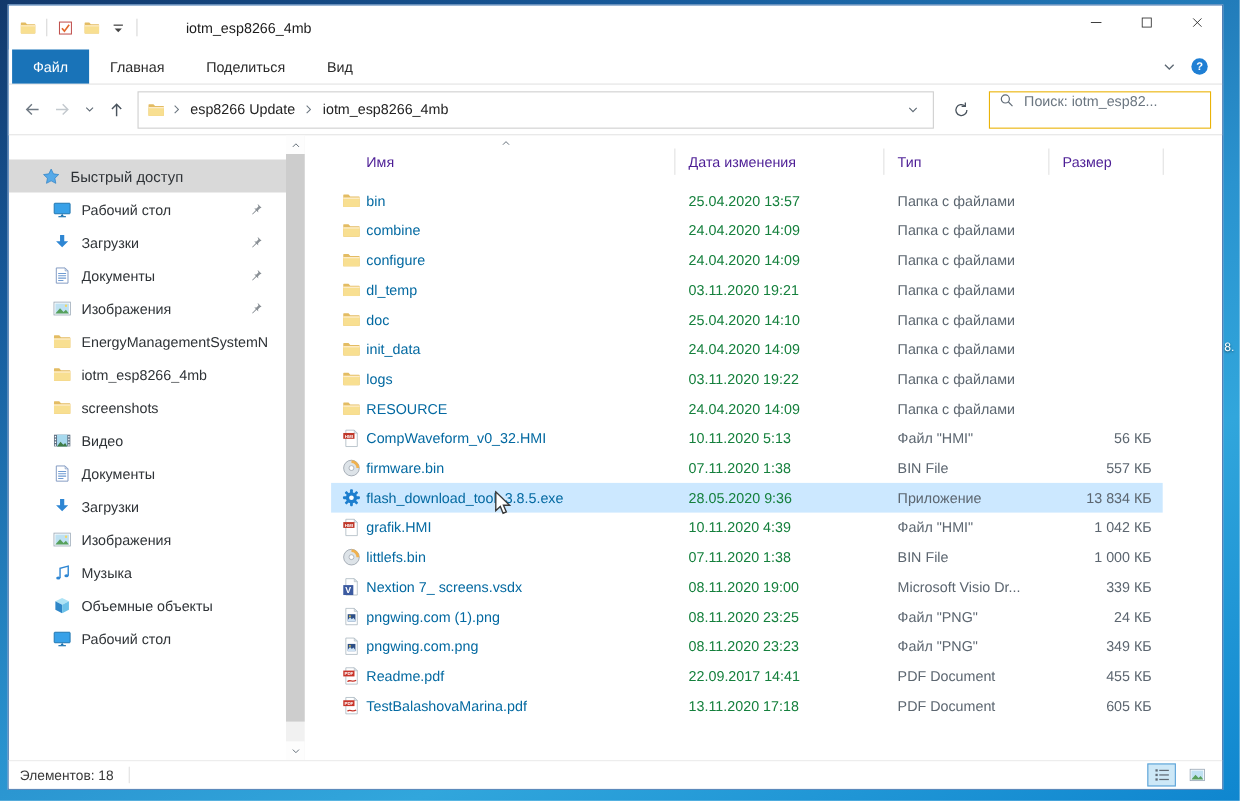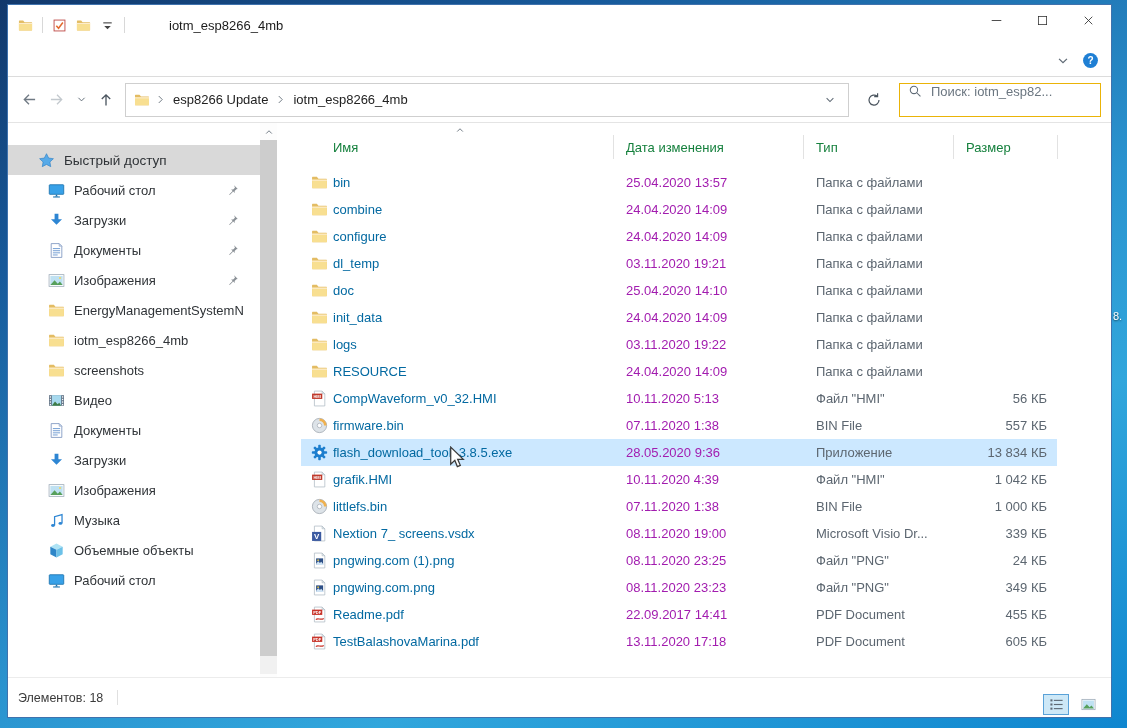--- a/index.html
+++ b/index.html
@@ -58,35 +58,35 @@
   .side-label { white-space:nowrap; overflow:hidden; color:#2f3337; }
   .side-row .pin { position:absolute; right:12px; width:13px; height:13px; }
   .side-scroll { position:absolute; left:252px; top:0; bottom:0; width:17px; background:#f1f1f1; }
   .scroll-arrow { position:absolute; left:0; width:17px; height:17px; display:flex; align-items:center; justify-content:center; background:#fdfdfd; }
   .scroll-arrow .icon { width:10px; height:10px; }
   .scroll-arrow.top { top:0; }
   .scroll-arrow.bottom { bottom:0; }
   .scroll-thumb { position:absolute; left:0; top:17px; width:17px; height:516px; background:#cdcdcd; }
 
   .filearea { position:absolute; left:270px; top:0; right:0; bottom:0; }
-  .fl-header { position:absolute; left:0; top:10px; right:0; height:30px; color:#15803d; }
+  .fl-header { position:absolute; left:0; top:10px; right:0; height:30px; color:#4c1d95; }
   .fl-header .col { position:absolute; top:7px; cursor:default; }
   .fl-hsep { position:absolute; top:2px; height:24px; width:1px; background:#e2e2e2; }
   .sort-caret { position:absolute; left:176px; top:-8px; width:12px; height:10px; }
   .rows { position:absolute; left:23px; top:46px; }
   .file-row { position:relative; width:756px; height:27px; display:flex; align-items:center; }
   .file-row.hovered { background:#cce8ff; }
   .file-row .icon { position:absolute; left:10px; width:17px; height:17px; }
   .f-name { position:absolute; left:32px; white-space:nowrap; color:#0369a1; }
-  .f-date { position:absolute; left:325px; color:#a21caf; }
+  .f-date { position:absolute; left:325px; color:#15803d; }
   .f-type { position:absolute; left:515px; width:185px; white-space:nowrap; overflow:hidden; color:#5c6670; }
   .f-size { position:absolute; left:590px; width:156px; text-align:right; color:#5c6670; }
 
   
-  .statusbar { position:absolute; left:0; bottom:0; right:0; height:40px; display:flex; align-items:center; padding-left:10px; border-top:1px solid #ececec; background:#fff; font-size:12.5px; color:#3a3a3a; }
+  .statusbar { position:absolute; left:0; bottom:0; right:0; height:26px; display:flex; align-items:center; padding-left:10px; border-top:1px solid #ececec; background:#fff; font-size:12.5px; color:#3a3a3a; }
   .status-sep { width:1px; height:15px; background:#e0e0e0; margin-left:14px; }
   .view-toggles { position:absolute; right:10px; bottom:2px; display:flex; gap:6px; }
   .vt-btn { width:26px; height:21px; display:flex; align-items:center; justify-content:center; border:1px solid transparent; }
   .vt-btn.active { background:#cde8f7; border-color:#5aa2d8; }
   .vt-btn .icon { width:15px; height:15px; }
 
   .cursor { position:absolute; left:449px; top:446px; width:16px; height:24px; z-index:50; }
 </style>
 </head>
 <body>
@@ -147,20 +147,26 @@
             <span class="icon">
               <svg viewBox="0 0 16 16" xmlns="http://www.w3.org/2000/svg">
                 <path d="M2.5 2.5l11 11M13.5 2.5l-11 11" stroke="#2b2b2b" stroke-width="1.2"></path>
               </svg>
             </span>
           </div>
       </div>
     </div>
 
     <div class="ribbon">
+      <div id="ribbon-tabs" style="display:flex">
+          <div class="rtab active">Файл</div>
+          <div class="rtab">Главная</div>
+          <div class="rtab">Поделиться</div>
+          <div class="rtab">Вид</div>
+        </div>
       <div class="ribbon-right">
         <span class="icon">
             <svg viewBox="0 0 16 16" xmlns="http://www.w3.org/2000/svg">
               <path d="M3.5 5.5L8 10l4.5-4.5" fill="none" stroke="#5f6a75" stroke-width="1.4"></path>
             </svg>
           </span>
         <span class="icon help">
             <svg viewBox="0 0 16 16" xmlns="http://www.w3.org/2000/svg">
               <circle cx="8" cy="8" r="7" fill="#1f7fd4"></circle>
               <text x="8" y="11.3" font-size="9.5" font-weight="bold" fill="#fff" text-anchor="middle" font-family="Liberation Sans,sans-serif">?</text>

